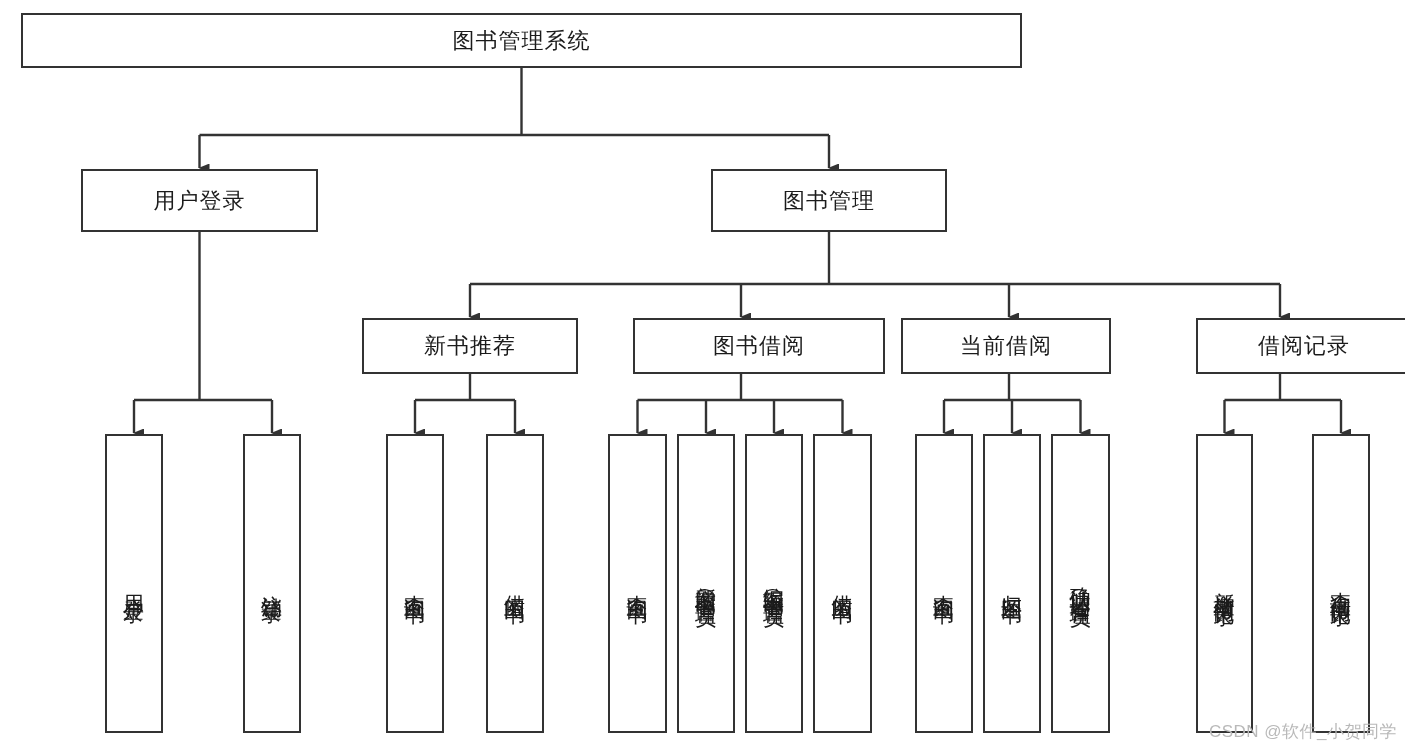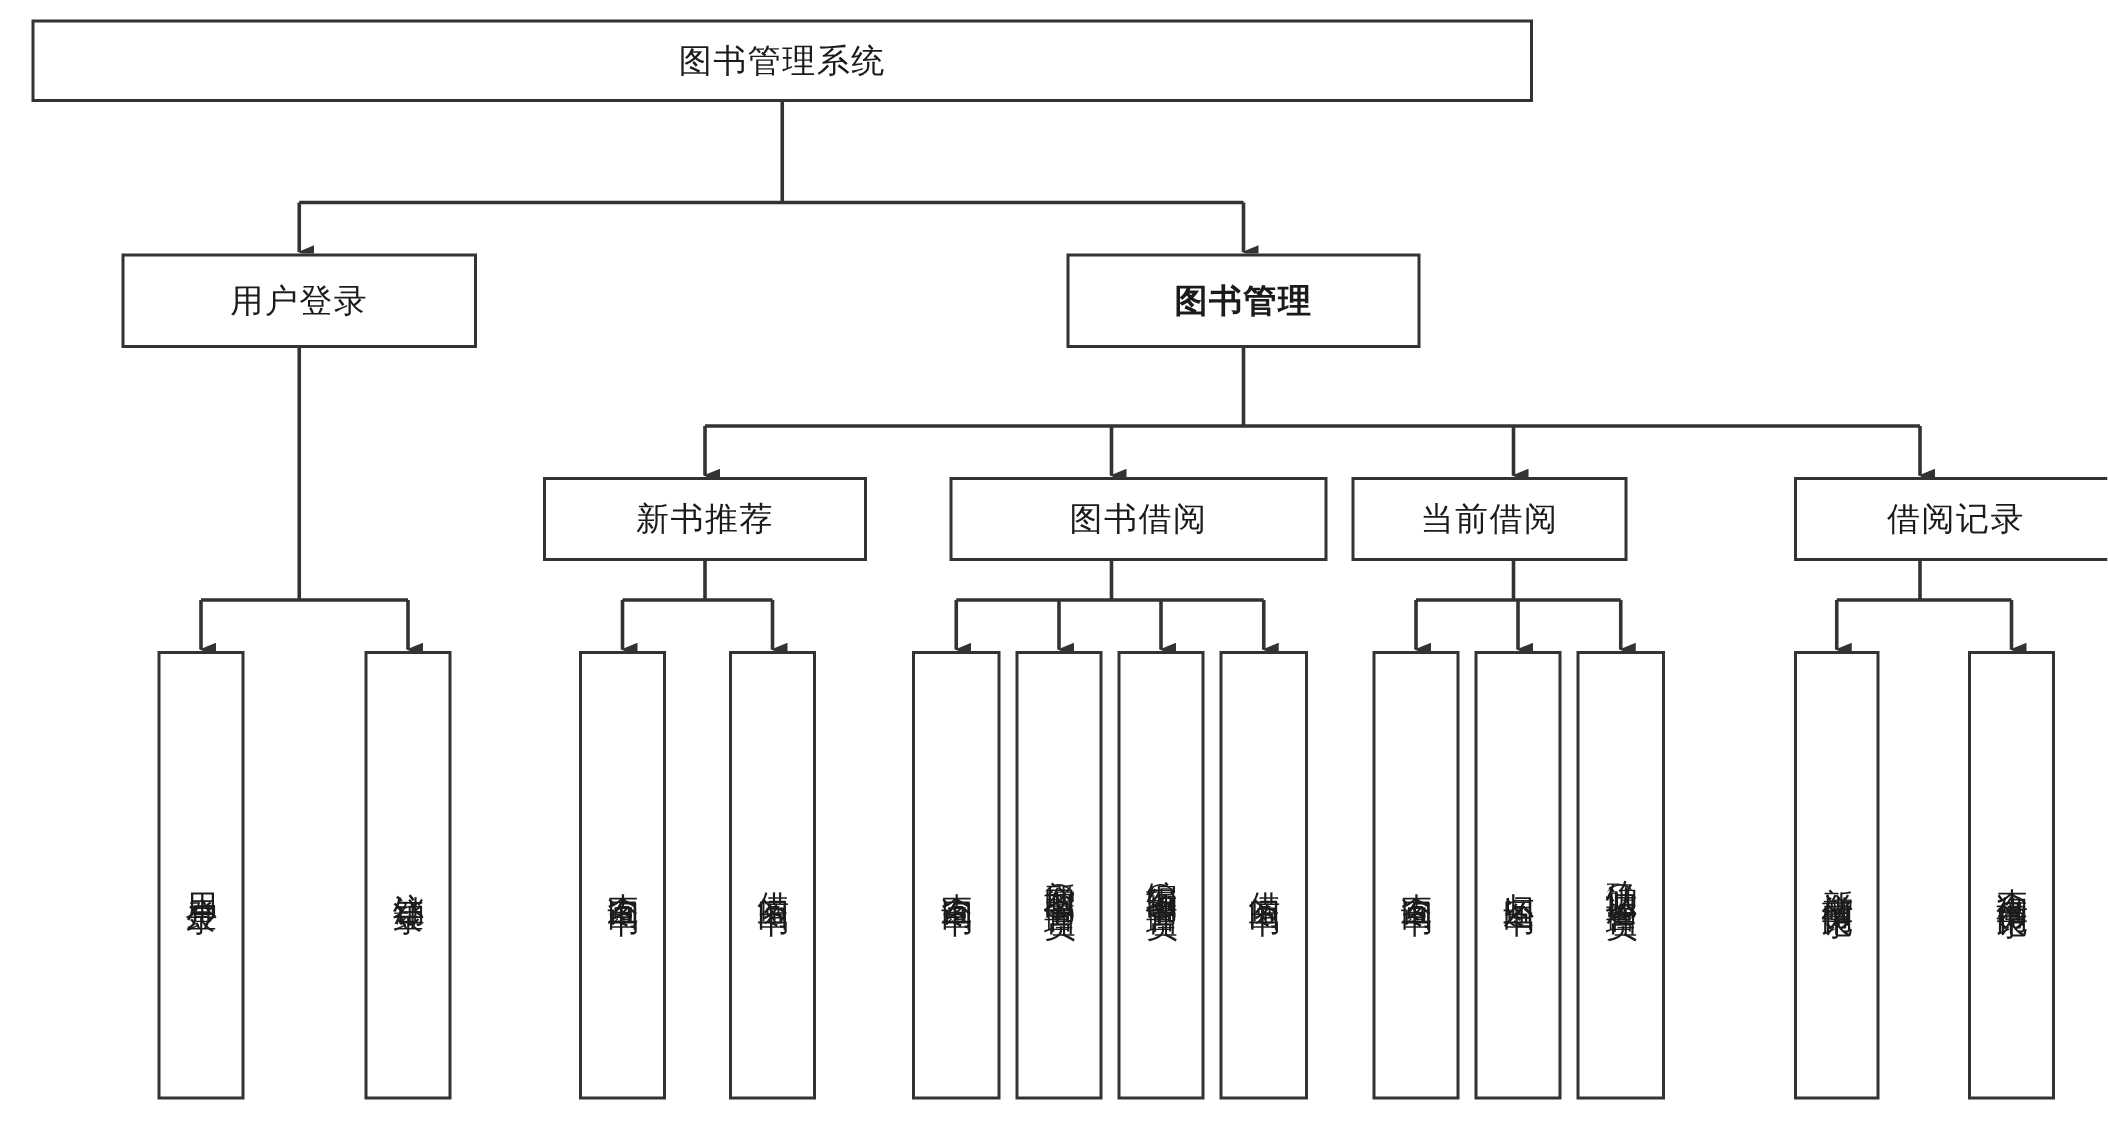--- a/index.html
+++ b/index.html
@@ -117,30 +117,30 @@
       </g>
   </svg>
 
   <div id="nodes">
       <div class="node" style="left: 21px; top: 13px; width: 1001px; height: 55px;">
         <span class="node-label">图书管理系统</span>
       </div>
       <div class="node" style="left: 81px; top: 169px; width: 237px; height: 63px;">
         <span class="node-label">用户登录</span>
       </div>
-      <div class="node" style="left: 711px; top: 169px; width: 236px; height: 63px; font-weight: bold;">
+      <div class="node" style="left: 711px; top: 169px; width: 236px; height: 63px;">
         <span class="node-label">图书管理</span>
       </div>
       <div class="node" style="left: 362px; top: 318px; width: 216px; height: 56px;">
         <span class="node-label">新书推荐</span>
       </div>
       <div class="node" style="left: 633px; top: 318px; width: 252px; height: 56px;">
         <span class="node-label">图书借阅</span>
       </div>
-      <div class="node" style="left: 901px; top: 318px; width: 184px; height: 56px;">
+      <div class="node" style="left: 901px; top: 318px; width: 210px; height: 56px;">
         <span class="node-label">当前借阅</span>
       </div>
       <div class="node" style="left: 1172px; top: 318px; width: 216px; height: 56px; margin-left: 24px;">
         <span class="node-label">借阅记录</span>
       </div>
       <div class="node leaf" style="left: 105px; top: 434px; width: 58px; height: 299px;">
         <span class="node-label">用户登录</span>
       </div>
       <div class="node leaf" style="left: 243px; top: 434px; width: 58px; height: 299px;">
         <span class="node-label">注销登录</span>
@@ -173,13 +173,14 @@
         <span class="node-label">确认归还（管理员）</span>
       </div>
       <div class="node leaf" style="left: 1196px; top: 434px; width: 57px; height: 299px;">
         <span class="node-label">新增借阅记录</span>
       </div>
       <div class="node leaf" style="left: 1312px; top: 434px; width: 58px; height: 299px;">
         <span class="node-label">查询借阅记录</span>
       </div>
     </div>
 
+  <div class="watermark">CSDN @软件_小贺同学</div>
 </div>
 
 </body></html>

